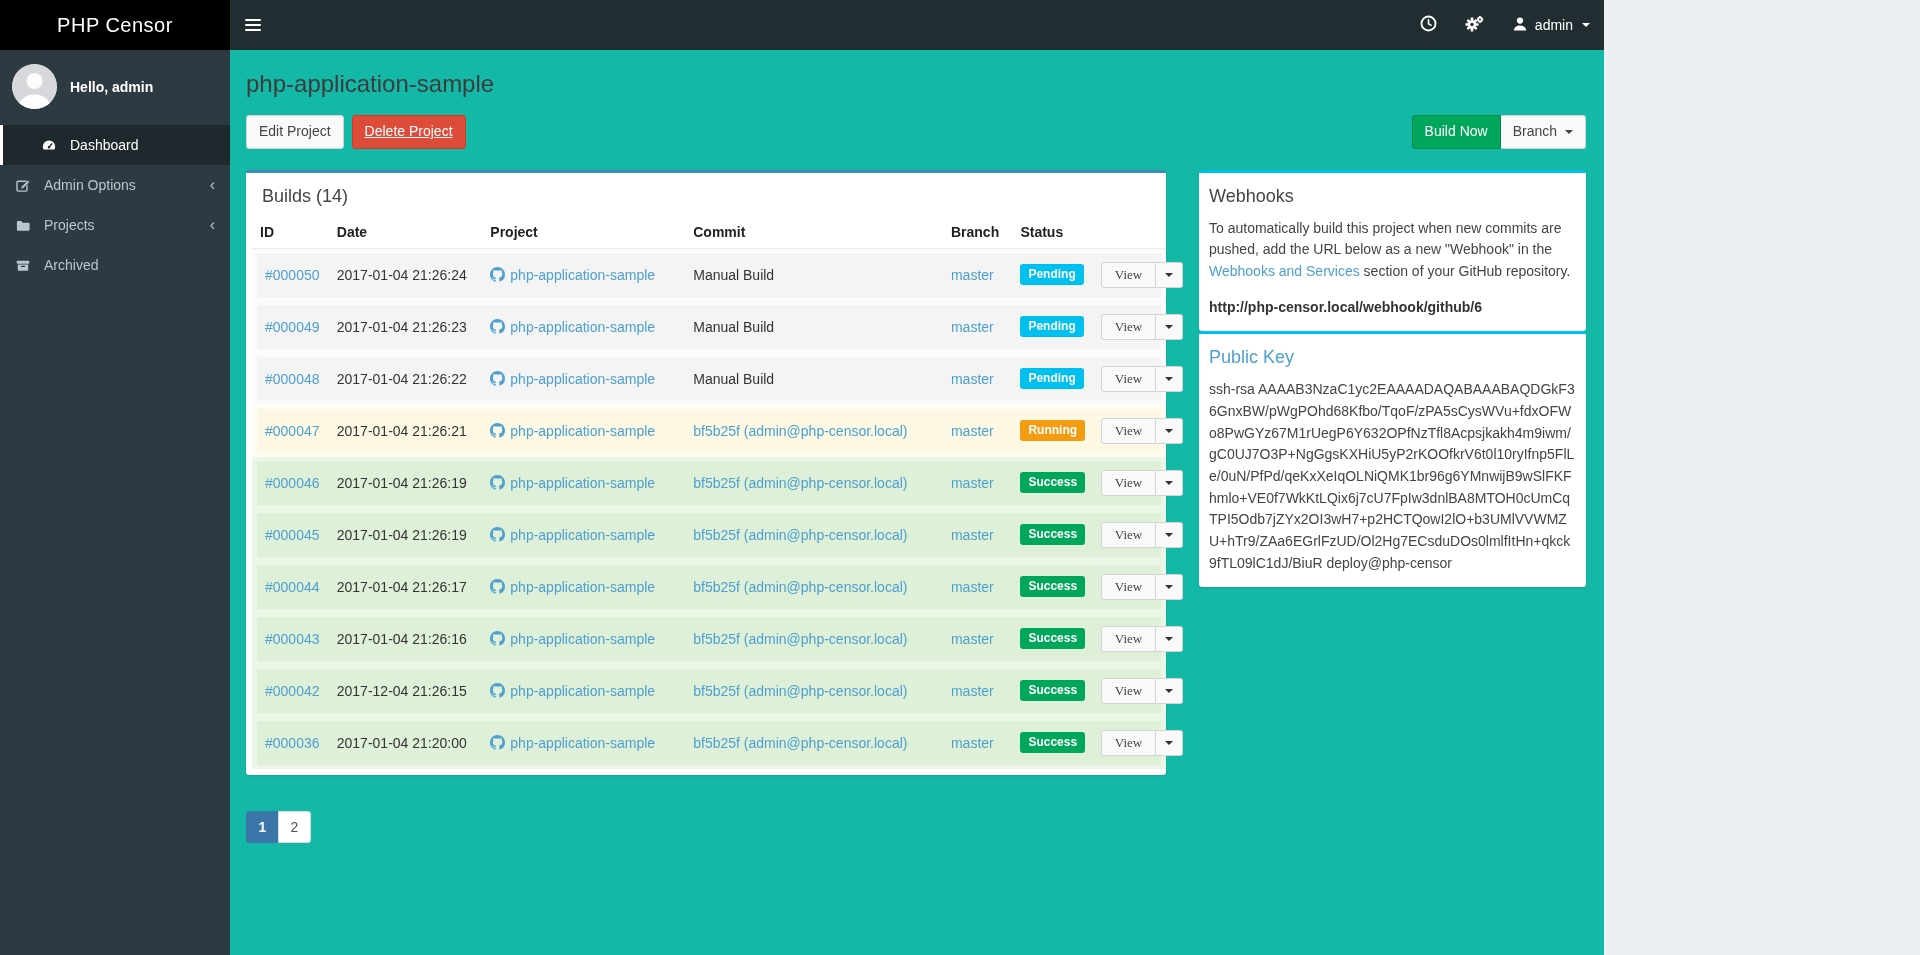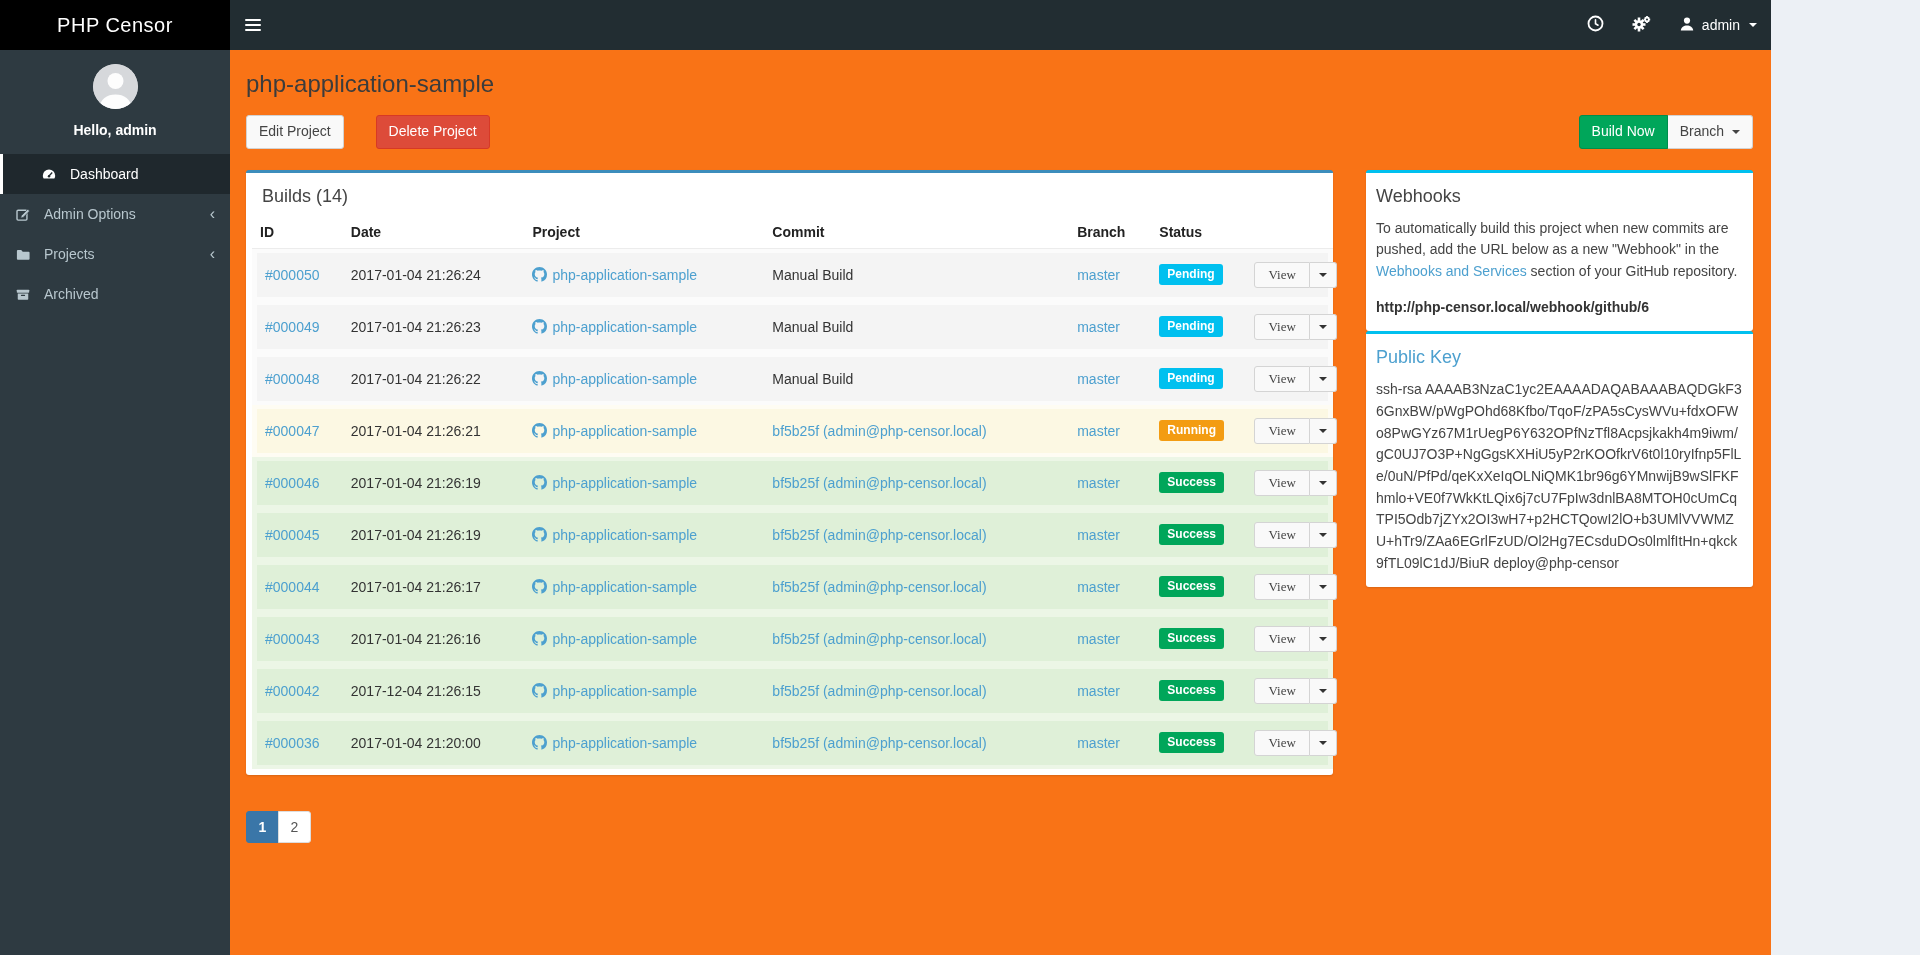--- a/index.html
+++ b/index.html
@@ -1,47 +1,47 @@
 <!DOCTYPE html>
 <html><head>
 <meta charset="utf-8">
 <style>
   * { box-sizing: border-box; margin: 0; padding: 0; }
   html,body { background:#ecf0f5; }
   body { font-family:"Liberation Sans","DejaVu Sans",sans-serif; font-size:14px; color:#333; }
-  .app { width:1771px; height:955px; position:relative; overflow:hidden; background:#f97316; }
+  .app { width:1604px; height:955px; position:relative; overflow:hidden; background:#14b8a6; }
 
   
   .top-nav { position:absolute; top:0; left:0; right:0; height:50px; background:#222d32; display:flex; z-index:20; }
   .logo { width:230px; height:50px; background:#000; color:#fff; font-size:20px; display:flex; align-items:center; justify-content:center; letter-spacing:.5px; cursor:pointer; }
   .nav-main { flex:1; display:flex; align-items:center; }
   .hamburger { width:46px; height:50px; display:flex; flex-direction:column; gap:3px; align-items:center; justify-content:center; cursor:pointer; }
   .hamburger i { width:16px; height:2px; background:#fff; border-radius:1px; }
   .nav-right { margin-left:auto; display:flex; align-items:center; height:50px; }
   .nav-icon-btn { height:50px; padding:0 14px; display:flex; align-items:center; gap:7px; color:#fff; cursor:pointer; font-size:14px; }
   .caret { display:inline-block; width:0; height:0; border-left:4px solid transparent; border-right:4px solid transparent; border-top:4px solid #fff; margin-left:2px; }
 
   
   .sidebar { position:absolute; top:50px; left:0; bottom:0; width:230px; background:#2e3a41; z-index:10; }
-  .user-panel { display:flex; align-items:center; gap:13px; padding:14px 12px 16px 12px;flex-direction:column; }
+  .user-panel { display:flex; align-items:center; gap:13px; padding:14px 12px 16px 12px; }
   .avatar { width:45px; height:45px; border-radius:50%; background:#d6d8db; overflow:hidden; flex-shrink:0; }
   .greeting { color:#fff; font-weight:bold; font-size:14px; }
   .menu { list-style:none; }
   .menu-item { display:flex; align-items:center; padding:12px 15px 12px 12px; color:#b8c7ce; font-size:14px; border-left:3px solid transparent; cursor:pointer; }
   .menu-item .mi-icon { width:20px; margin-right:9px; display:flex; align-items:center; }
   .menu-item.active { background:#1f282d; color:#fff; border-left-color:#fff;padding-left:38px; }
   .menu-item .chev { margin-left:auto; font-size:16px; line-height:1; color:#b8c7ce; }
 
   
   .content { position:absolute; top:50px; left:230px; right:0; bottom:0; padding:10px 18px 15px 16px; overflow:hidden; }
   .page-title { font-size:24px; font-weight:normal; color:#3c3c3c; margin:10px 0 17px 0; }
-  .actions-row { display:flex; align-items:flex-start; margin-bottom:21px;gap:24px; }
+  .actions-row { display:flex; align-items:flex-start; margin-bottom:21px; }
   .btn { display:inline-block; padding:7px 12px; font-size:14px; line-height:1.25; border-radius:3px; border:1px solid transparent; cursor:pointer; font-family:inherit; }
   .btn-default { background:#f9f9f9; border-color:#d2d2d2; color:#444; }
-  .btn-danger { background:#dd4b39; border-color:#d73925; color:#fff; margin-left:8px; }
+  .btn-danger { background:#dd4b39; border-color:#d73925; color:#fff; margin-left:8px;text-decoration:underline; }
   .right-actions { margin-left:auto; display:inline-flex;padding-left:23px; }
   .btn-success { background:#00a65a; border-color:#008d4c; color:#fff; border-radius:3px 0 0 3px; }
   .btn-branch { background:#f9f9f9; border-color:#d2d2d2; color:#444; border-radius:0 3px 3px 0; border-left:0; display:inline-flex; align-items:center; gap:6px; }
   .btn-branch .caret { border-top-color:#444; }
 
   .columns { display:flex; align-items:flex-start; gap:33px; }
 
   .box { background:#fff; border-radius:3px; box-shadow:0 1px 2px rgba(0,0,0,.13); }
   .box-primary { border-top:3px solid #3c8dbc;padding-left:6px; }
   .box-info { border-top:3px solid #00c0ef; }

